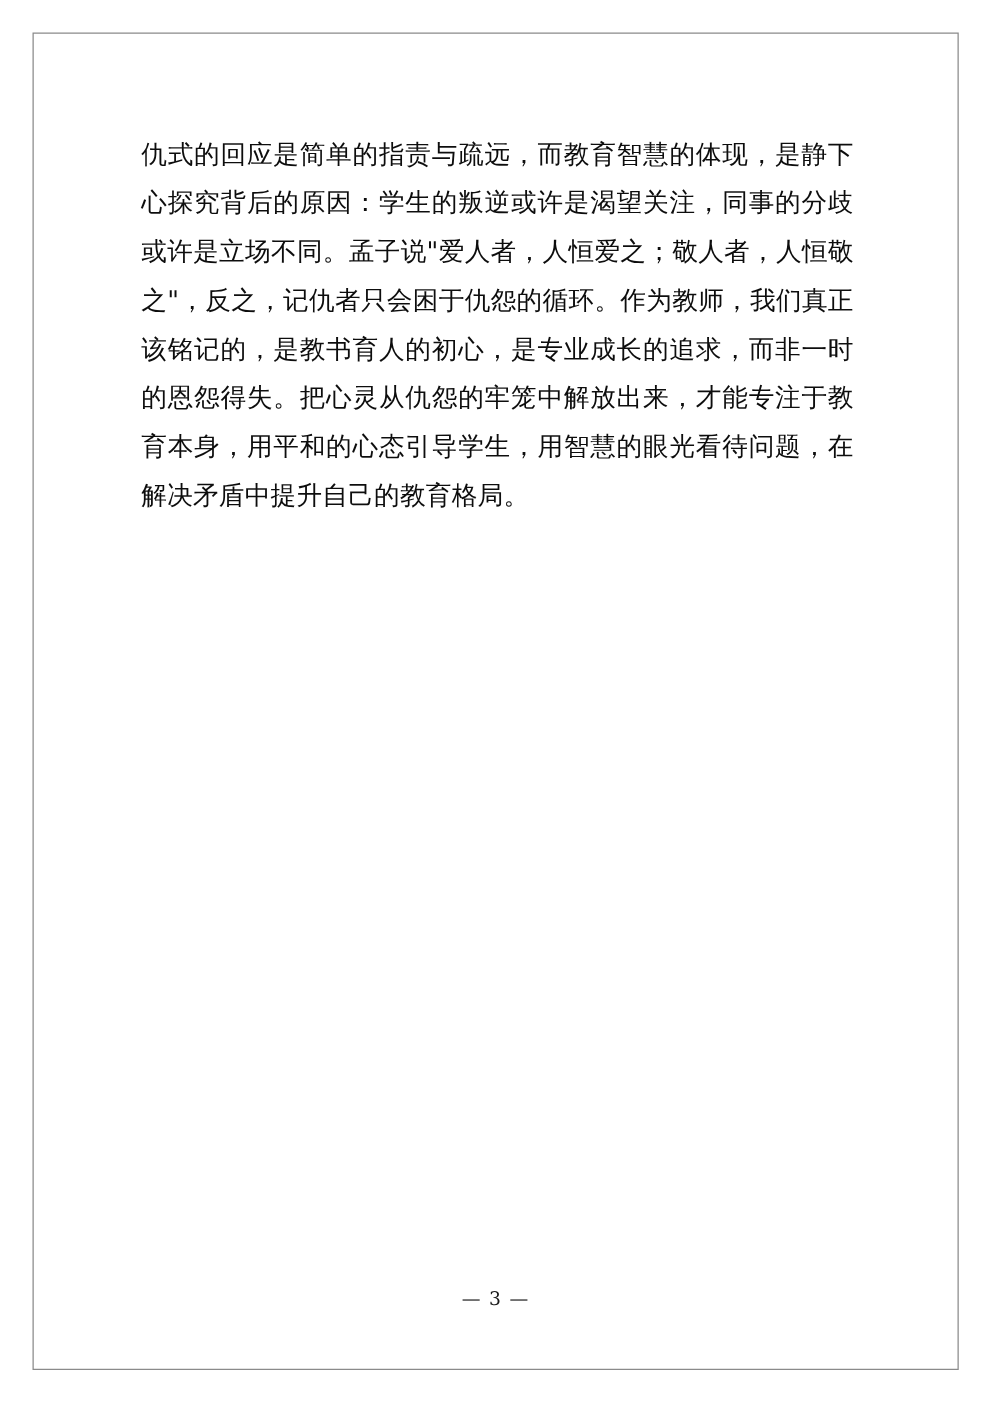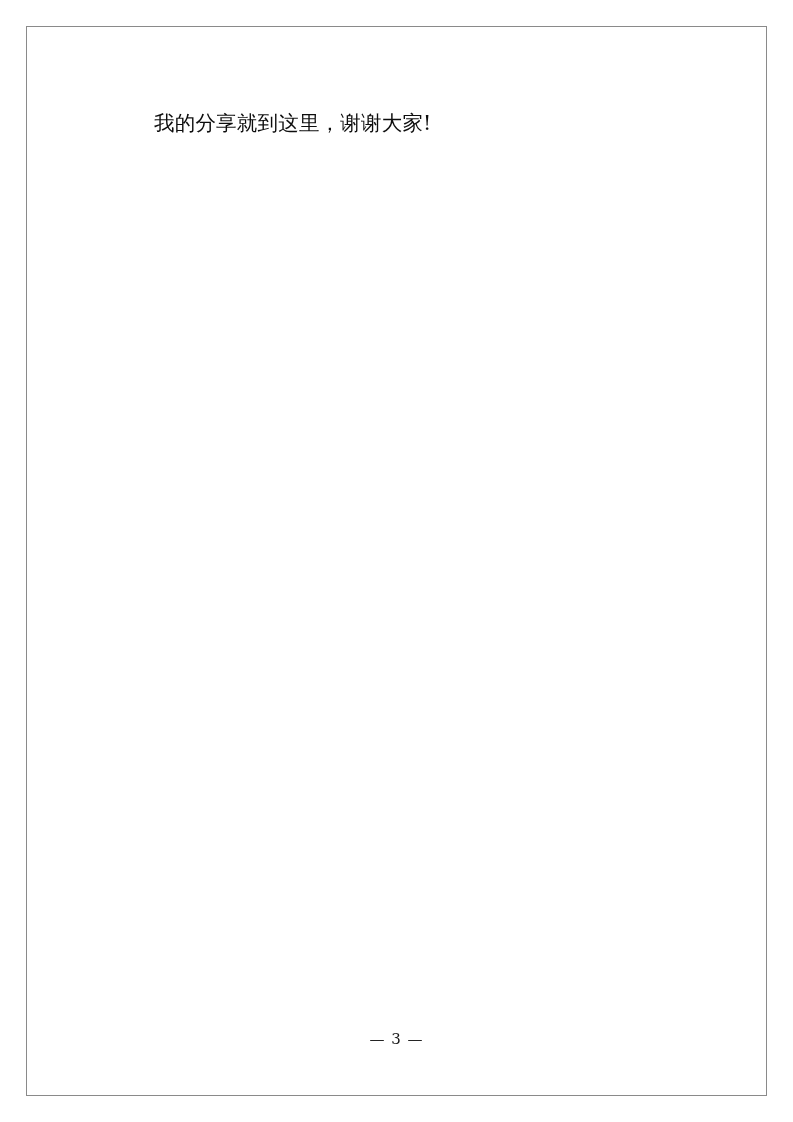--- a/index.html
+++ b/index.html
@@ -59,17 +59,17 @@
     letter-spacing: 1px;
   }
 </style>
 </head>
 <body>
 
 <div class="page">
   <div class="border-frame"></div>
 
   <div class="content">
-    <p class="para indent">我的分享就到这里，谢谢大家!</p>
+    <p class="para">仇式的回应是简单的指责与疏远，而教育智慧的体现，是静下心探究背后的原因：学生的叛逆或许是渴望关注，同事的分歧或许是立场不同。孟子说"爱人者，人恒爱之；敬人者，人恒敬之"，反之，记仇者只会困于仇怨的循环。作为教师，我们真正该铭记的，是教书育人的初心，是专业成长的追求，而非一时的恩怨得失。把心灵从仇怨的牢笼中解放出来，才能专注于教育本身，用平和的心态引导学生，用智慧的眼光看待问题，在解决矛盾中提升自己的教育格局。</p>
   </div>
 
   <div class="footer">— 3 —</div>
 </div>
 
 </body></html>

